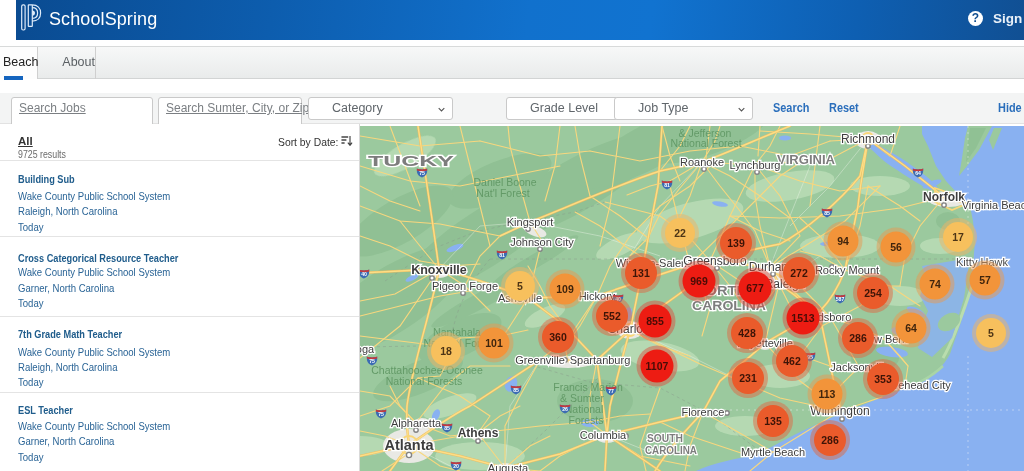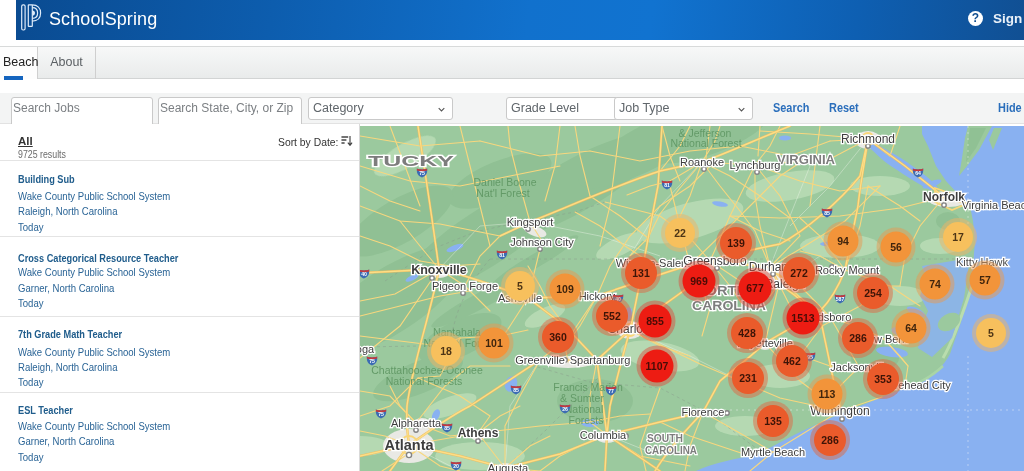--- a/index.html
+++ b/index.html
@@ -14,27 +14,27 @@
     background:#fff; color:#114e8f; font-size:12px; font-weight:bold; text-align:center; line-height:15px; }
   #signin { position:absolute; left:977px; top:11px; color:#eaf1f9; font-size:13.5px; font-weight:600; white-space:nowrap; }
   
   #tabbar { position:absolute; left:0; top:46px; width:1024px; height:33px;
     background:linear-gradient(#f7f8f8,#e9ebeb); border-top:1px solid #d8dada; border-bottom:1px solid #d2d4d4; }
   .tab { position:absolute; top:0; height:32px; font-size:12.5px; }
   #tab-jobs, #tab-about { }
   #tab-jobs { left:0; width:38px; position:absolute; background:#fdfdfd; border-right:1px solid #cfcfcf; color:#222;
     padding:8px 0 0 3px; }
   #jobs-ul { position:absolute; left:4px; top:29px; width:19px; height:3.5px; background:#1464be; z-index:5; }
-  #tab-about { left:38px; width:58px; border-right:1px solid #cfcfcf; color:#5a5f63; text-align:center; padding-top:8px; }
+  #tab-about { left:38px; width:58px; border-right:1px solid #cfcfcf; color:#5a5f63; text-align:right; padding-top:8px; }
   
   #searchbar { position:absolute; left:0; top:93px; width:1024px; height:31px; background:#f3f4f4; border-bottom:1px solid #e2e2e2;}
   .inp { position:absolute; top:4px; height:37px; background:#fff; border:1px solid #c9c9c9; border-radius:3px;
-    font-size:12px; color:#7b7f83; padding:0 1px; line-height:21px; white-space:nowrap; }
+    font-size:12px; color:#7b7f83; padding:0 7px; line-height:21px; white-space:nowrap;text-decoration:underline; }
   .sel { position:absolute; top:4px; height:23px; background:#fff; border:1px solid #c9c9c9; border-radius:3px;
-    font-size:12.5px; color:#60666b; padding:0 4px; line-height:21px; }
+    font-size:12.5px; color:#60666b; padding:0 23px; line-height:21px; }
   .sel .chev { position:absolute; right:7px; top:8px; width:7px; height:7px; }
   .blulink { position:absolute; top:7px; color:#2a6ebb; font-size:13px; font-weight:600; transform:scaleX(0.84); transform-origin:left top; }
   
   #panel { position:absolute; left:0; top:124px; width:360px; height:347px; background:#fff; border-right:1px solid #d9d9d9; }
   #lphead { position:absolute; left:0; top:0; width:359px; height:37px; border-bottom:1px solid #e4e4e4; }
   #lphead .all { position:absolute; left:18px; top:11px; font-size:11.5px; font-weight:bold; color:#333;text-decoration:underline; }
   #lphead .res { position:absolute; left:18px; top:25px; font-size:10px; color:#6b6b6b; transform:scaleX(0.88); transform-origin:left top; }
   #lphead .sort { position:absolute; left:278px; top:11px; font-size:11.5px; color:#333; white-space:nowrap; transform:scaleX(0.9); transform-origin:left top; }
   .job { position:absolute; left:0; width:359px; border-bottom:1px solid #e4e4e4; }
   .job .t { position:absolute; left:18px; font-size:11.5px; font-weight:bold; color:#205d8c; white-space:nowrap;
@@ -60,21 +60,21 @@
     <div id="help">?</div>
     <div id="signin">Sign In / R</div>
   </div>
   <div id="tabbar">
     <div class="tab" id="tab-jobs">Beach</div>
     <div id="jobs-ul"></div>
     <div class="tab" id="tab-about">About</div>
   </div>
   <div id="searchbar">
     <div class="inp" style="left:11px;  width:142px;">Search Jobs</div>
-    <div class="inp" style="left:158px; width:144px;">Search State, City, or Zip</div>
+    <div class="inp" style="left:158px; width:144px;">Search Sumter, City, or Zip</div>
     <div class="sel" style="left:308px; width:145px;">Category
       <svg class="chev" viewBox="0 0 10 10">
         <path d="M1 3 L5 7 L9 3" fill="none" stroke="#555" stroke-width="1.6"></path>
       </svg></div>
     <div class="sel" style="left:465px; width:135px;margin-left:41px;">Grade Level
       <svg class="chev" viewBox="0 0 10 10">
         <path d="M1 3 L5 7 L9 3" fill="none" stroke="#555" stroke-width="1.6"></path>
       </svg></div>
     <div class="sel" style="left:614px; width:139px;">Job Type
       <svg class="chev" viewBox="0 0 10 10">

